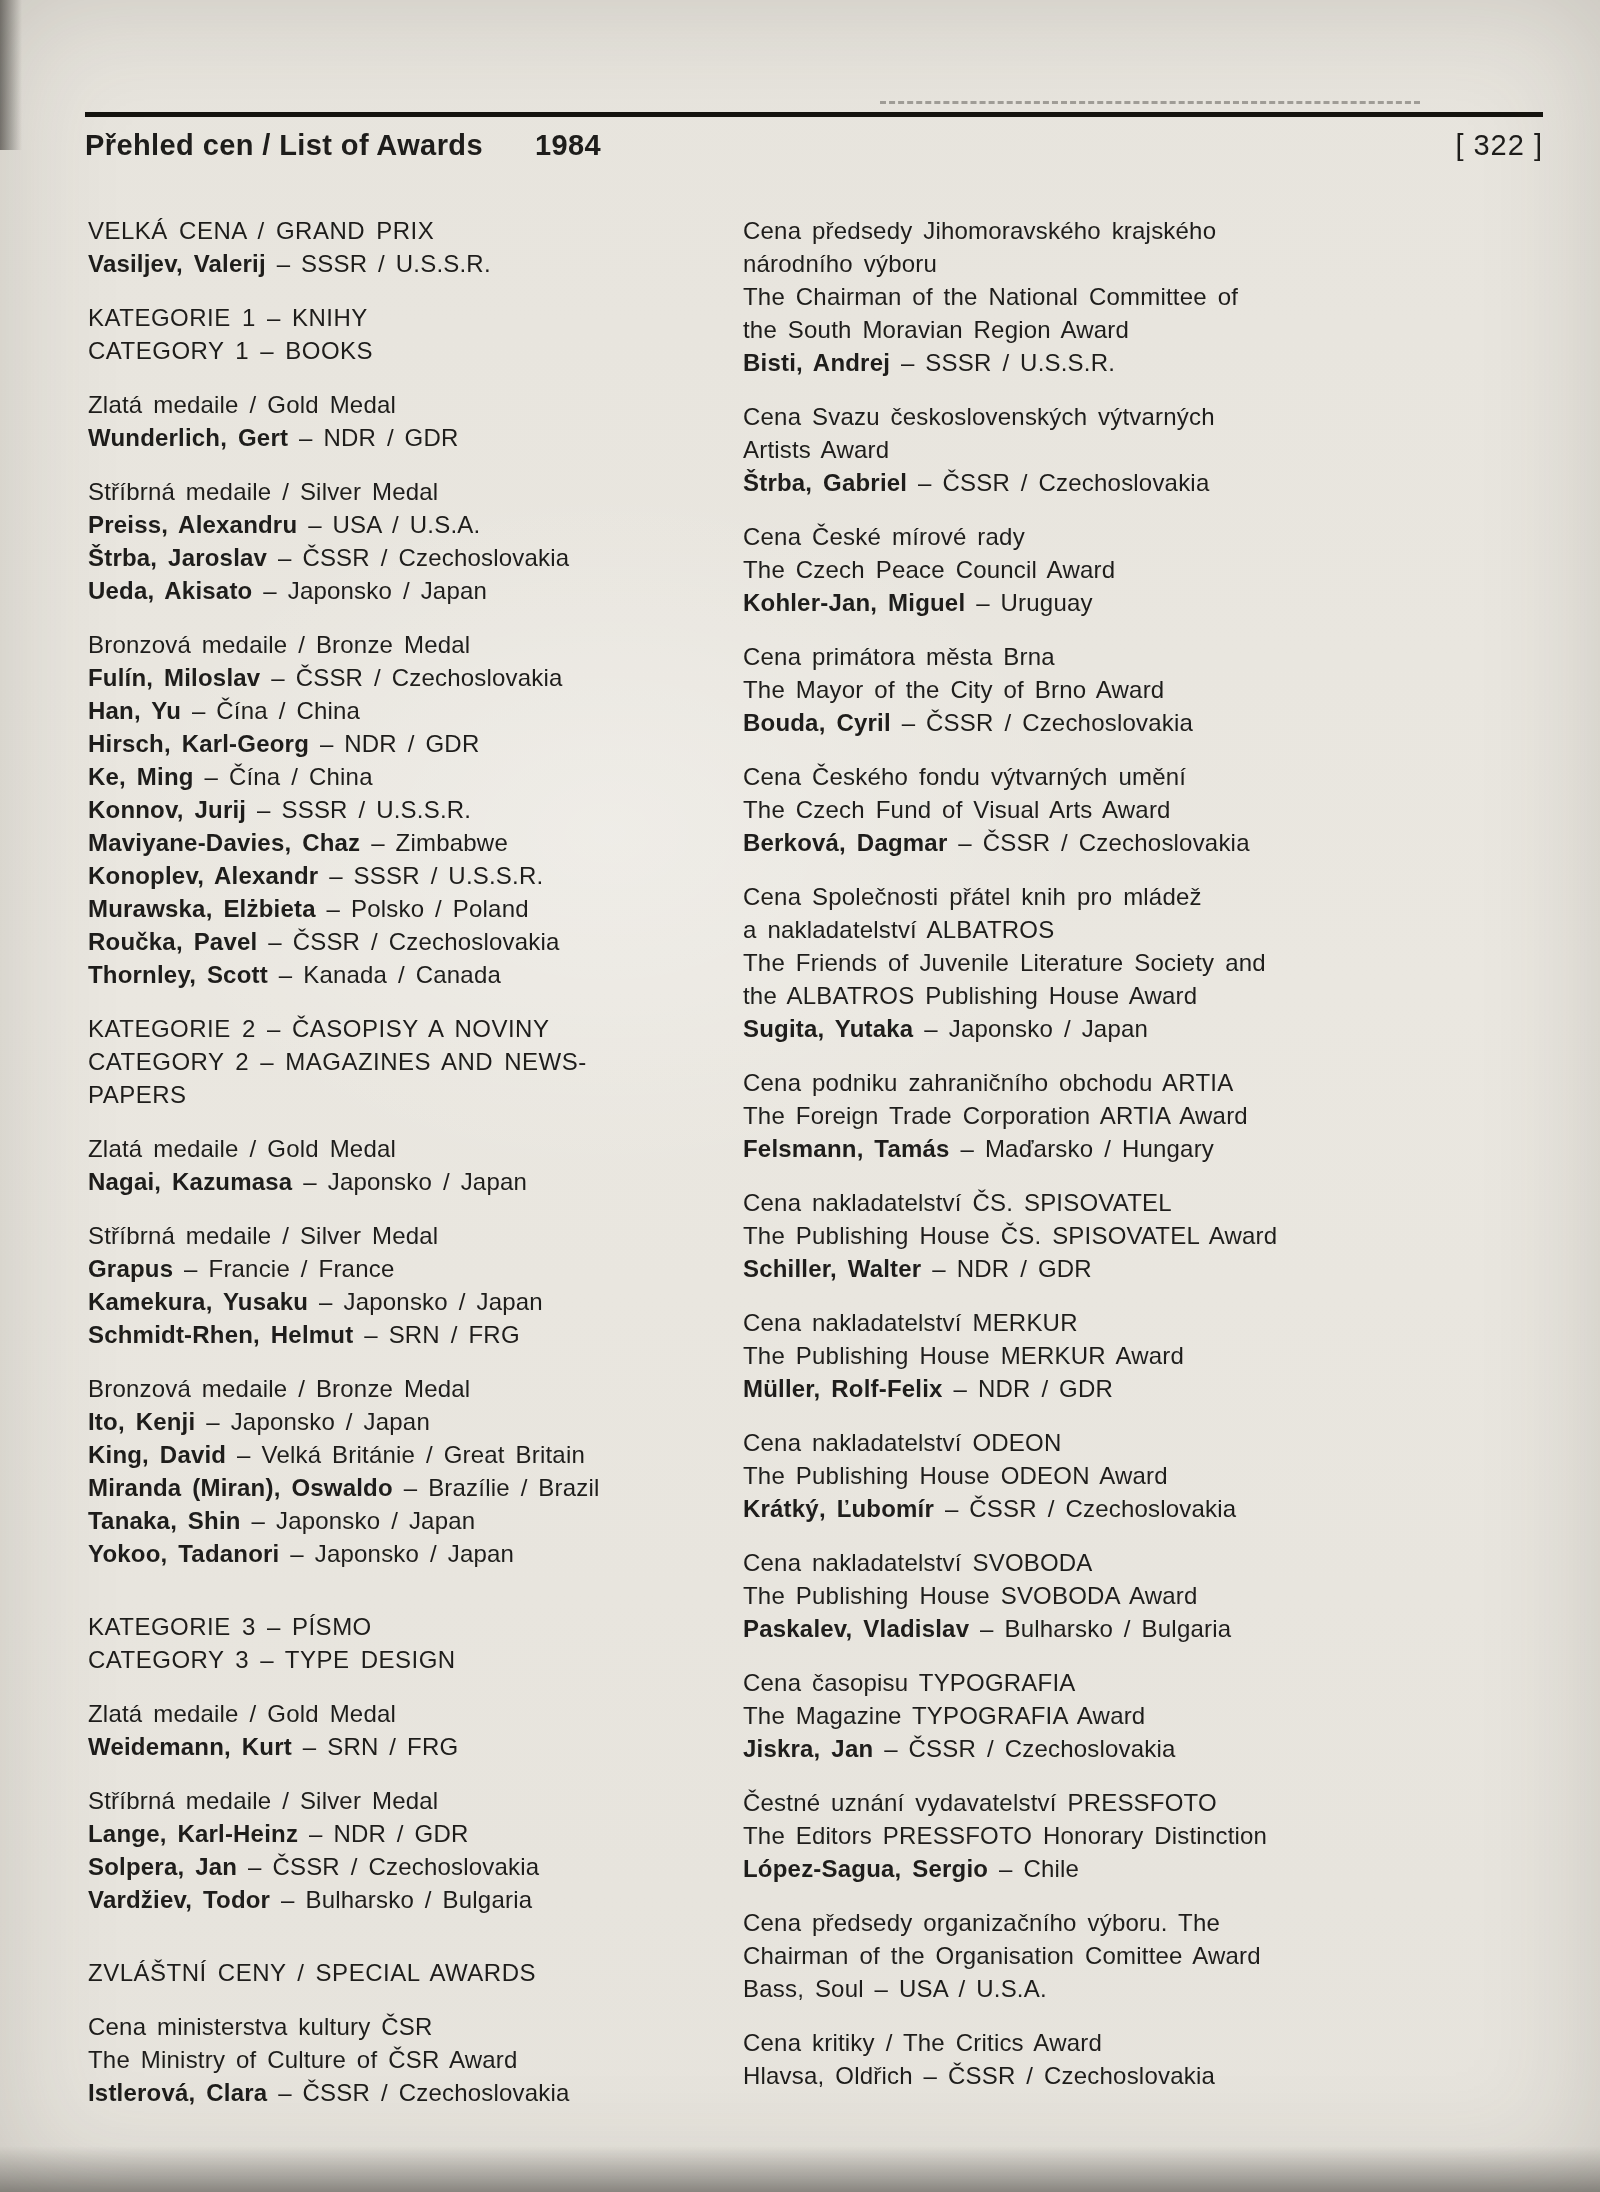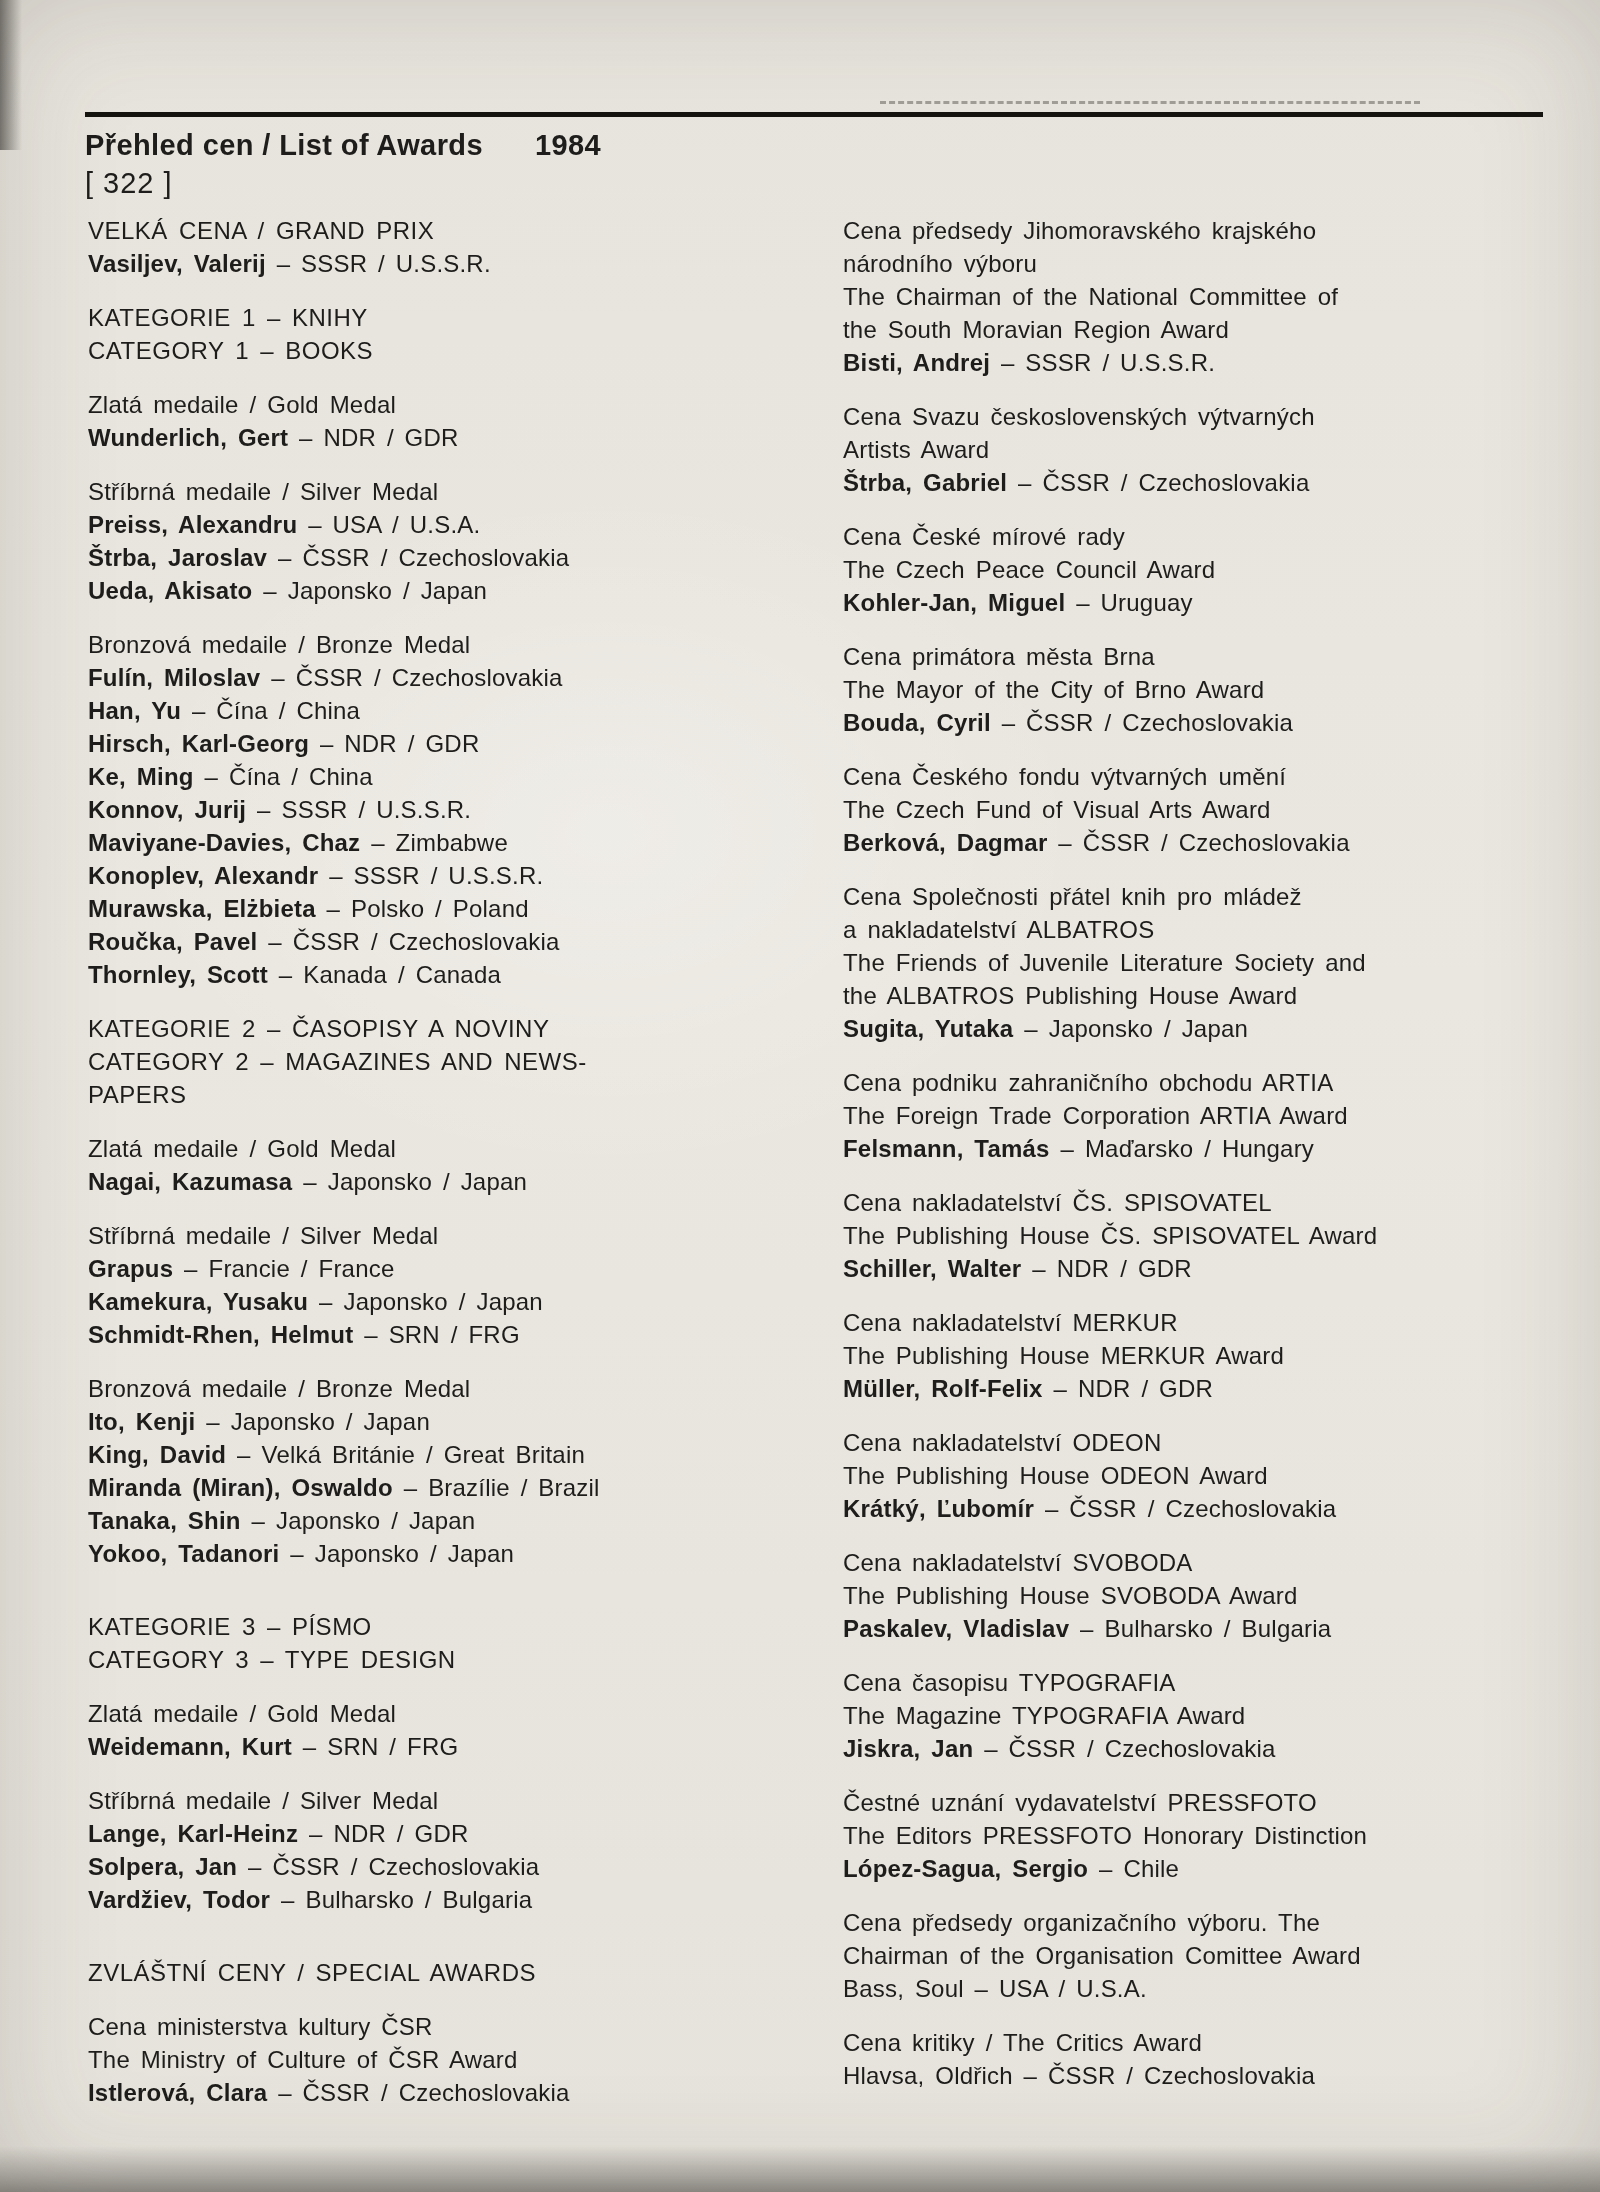--- a/index.html
+++ b/index.html
@@ -52,30 +52,28 @@
   }
   .header-row {
     position: absolute;
     left: 85px; top: 126px;
     width: 1458px;
     display: flex;
     justify-content: space-between;
     align-items: baseline;
     font-size: 29px;
     line-height: 38px;
-    flex-direction: column;
   }
   .title { font-weight: 700; letter-spacing: 0.4px; }
   .title .year { margin-left: 52px; }
   .pagenum { font-weight: 400; letter-spacing: 1px; }
   .columns {
     position: absolute;
     left: 88px; top: 214px;
     display: flex;
-    gap: 100px;
   }
   .col { width: 655px; }
   .col.right { width: 665px; }
   .block { margin-bottom: 21px; }
   .block.gap-lg { margin-top: 40px; }
   .line {
     font-size: 24px;
     line-height: 33px;
     word-spacing: 4px;
     letter-spacing: 0.2px;

